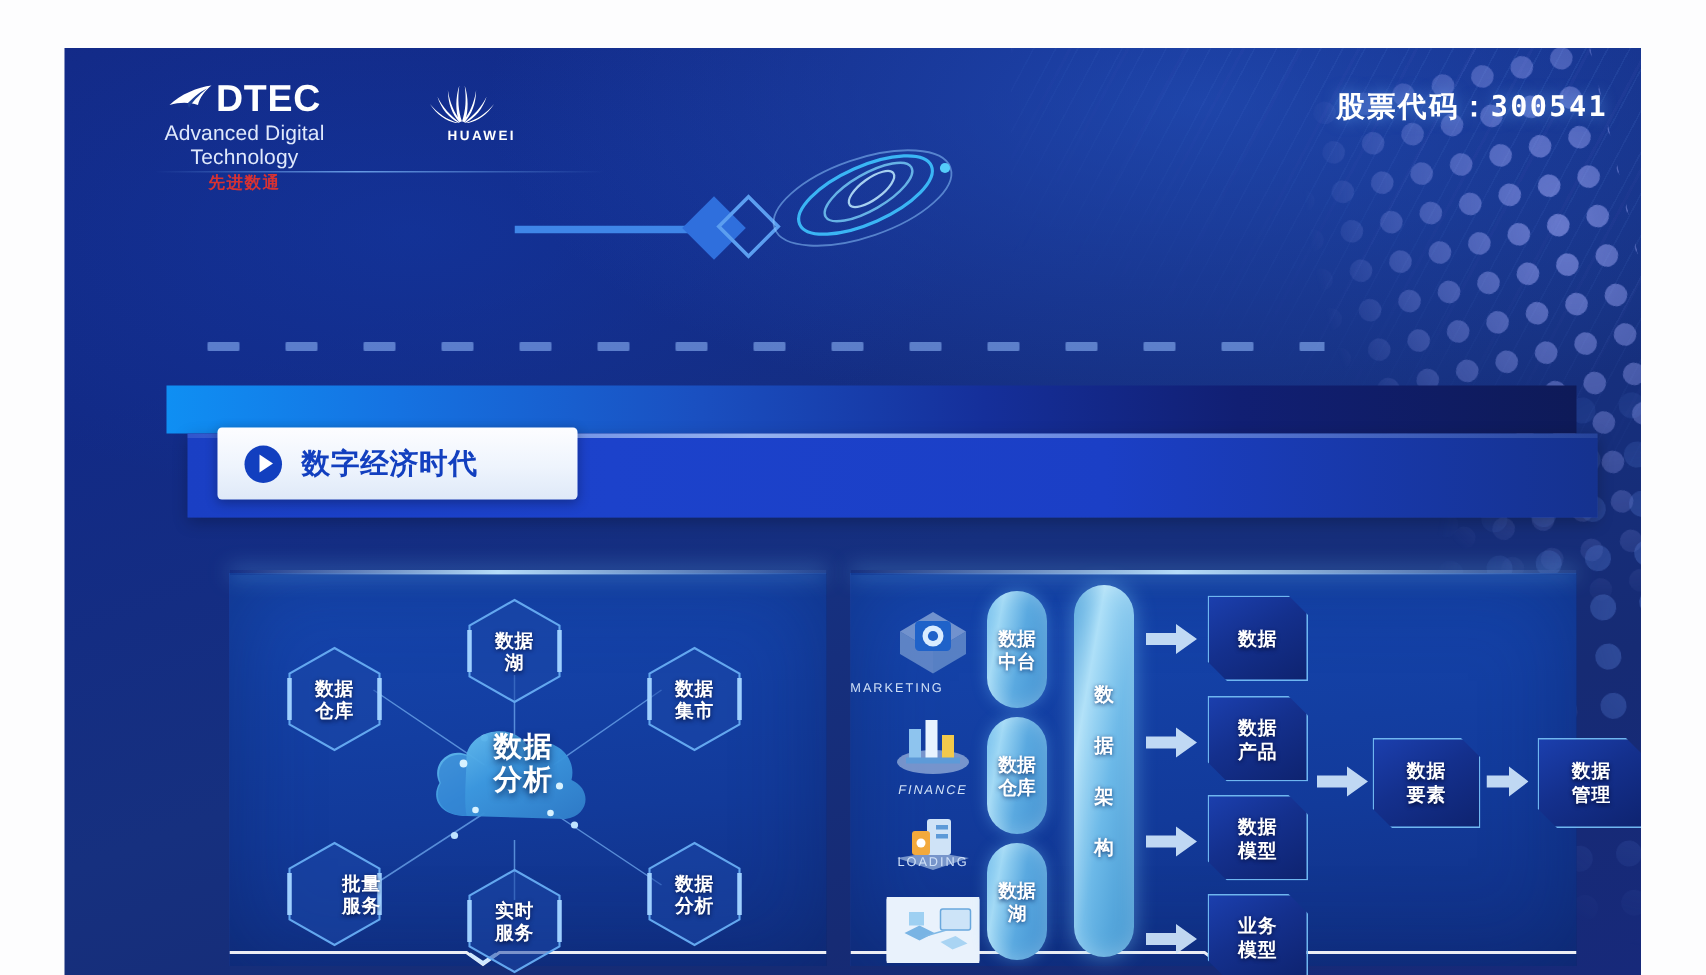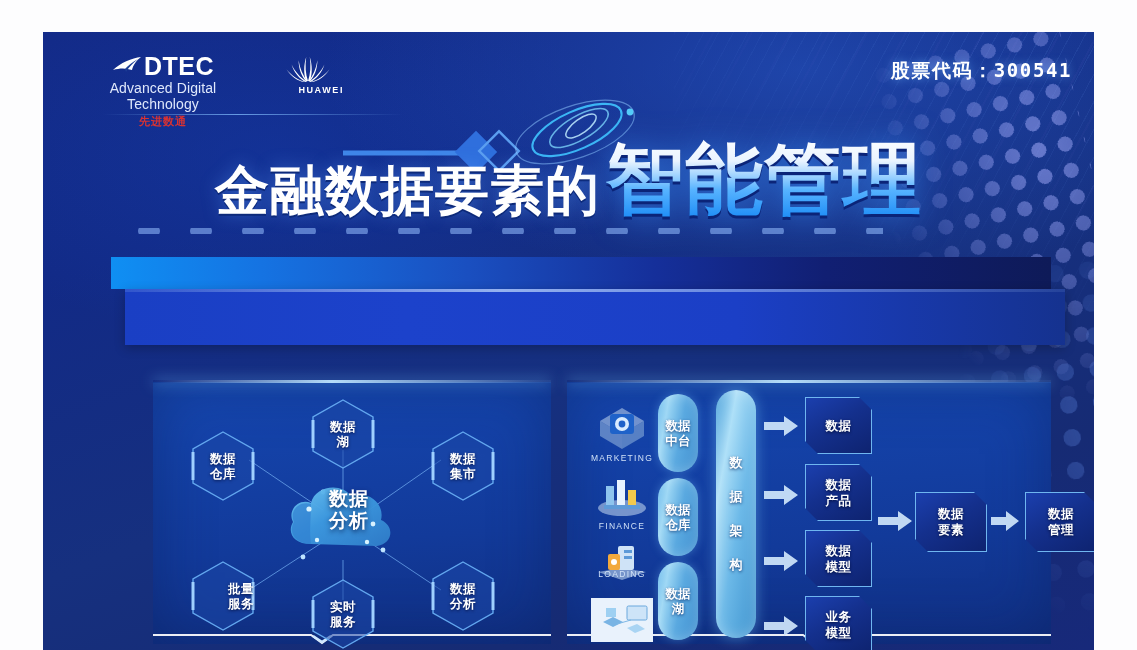--- a/index.html
+++ b/index.html
@@ -267,30 +267,33 @@
         <g fill="none">
           <ellipse cx="72" cy="42" rx="62" ry="26" transform="rotate(-19 72 42)" stroke="#8fc8ff" stroke-width="1.2" opacity=".55"></ellipse>
           <ellipse cx="74" cy="40" rx="48" ry="19" transform="rotate(-24 74 40)" stroke="#3fc4ff" stroke-width="2.1" opacity=".95"></ellipse>
           <ellipse cx="76" cy="38" rx="33" ry="12" transform="rotate(-30 76 38)" stroke="#7fd9ff" stroke-width="1.6" opacity=".8"></ellipse>
           <ellipse cx="78" cy="36" rx="18" ry="7" transform="rotate(-36 78 36)" stroke="#bfeaff" stroke-width="1.5" opacity=".9"></ellipse>
           <circle cx="127" cy="22" r="3.4" fill="#59d4ff"></circle>
         </g>
       </svg>
     </div>
 
-    <div class="title">
-      <span class="t1">金融数据要素的</span><span class="t2">智能管理</span>
-    </div>
 
     <div class="dotrow"></div>
 
     <div class="hdr-strip"></div>
     <div class="hdr-band"></div>
     <div class="hdr-band-sheen"></div>
 
+    <div class="tab">
+      <span class="tab-play">
+          <i></i>
+        </span>
+      <span class="tab-label">数字经济时代</span>
+    </div>
 
     <div class="panel panel-l">
       <svg class="panel-bottom" viewBox="0 0 398 18" preserveAspectRatio="none">
         <path d="M0 6 H148 L158 6 L169 14 L180 6 H398" fill="none" stroke="#ffffff" stroke-width="2" opacity=".92"></path>
         <path d="M160 7 L169 13 L178 7" fill="none" stroke="#cfe8ff" stroke-width="2.6"></path>
       </svg>
     </div>
 
     <svg style="position:absolute;left:110px;top:350px;width:398px;height:262px;">
       <g stroke="#6fa9ee" stroke-width="1" fill="none" opacity=".75">
@@ -414,32 +417,32 @@
     <div class="srcicon" style="left:551px;top:372px;">
       <svg width="56" height="46" viewBox="0 0 56 46">
         <polygon points="28,4 50,17 28,30 6,17" fill="#bfd6ef" opacity=".55"></polygon>
         <polygon points="28,30 50,17 50,32 28,45" fill="#8fb4dd" opacity=".55"></polygon>
         <polygon points="28,30 6,17 6,32 28,45" fill="#a8c6e6" opacity=".5"></polygon>
         <rect x="16" y="10" width="24" height="20" rx="3" fill="#1f62c9"></rect>
         <circle cx="28" cy="20" r="7" fill="#d9ecff"></circle>
         <circle cx="28" cy="20" r="3.4" fill="#1f62c9"></circle>
       </svg>
     </div>
-    <div class="srclabel" style="left:540px;top:421px;">MARKETING</div>
+    <div class="srclabel" style="left:516px;top:421px;">MARKETING</div>
 
     <div class="srcicon" style="left:551px;top:440px;">
       <svg width="56" height="46" viewBox="0 0 56 46">
         <ellipse cx="28" cy="36" rx="24" ry="8" fill="#c9dcf2" opacity=".55"></ellipse>
         <rect x="12" y="14" width="8" height="20" fill="#8ec4ee"></rect>
         <rect x="23" y="8" width="8" height="26" fill="#e7f3ff"></rect>
         <rect x="34" y="18" width="8" height="16" fill="#f2c94c"></rect>
         <rect x="10" y="33" width="36" height="4" fill="#5d9ad8"></rect>
       </svg>
     </div>
-    <div class="srclabel" style="left:540px;top:489px;">FINANCE</div>
+    <div class="srclabel" style="left:540px;top:489px;font-style:italic;">FINANCE</div>
 
     <div class="srcicon" style="left:551px;top:506px;">
       <svg width="56" height="46" viewBox="0 0 56 46">
         <polygon points="28,30 52,34 28,42 4,34" fill="#bcd4ee" opacity=".6"></polygon>
         <rect x="24" y="8" width="16" height="24" rx="2" fill="#cfe3f7"></rect>
         <rect x="14" y="16" width="12" height="16" rx="2" fill="#f2a93c"></rect>
         <circle cx="20" cy="24" r="3" fill="#fff"></circle>
         <rect x="30" y="12" width="8" height="3" fill="#5d9ad8"></rect>
         <rect x="30" y="18" width="8" height="3" fill="#5d9ad8"></rect>
       </svg>

